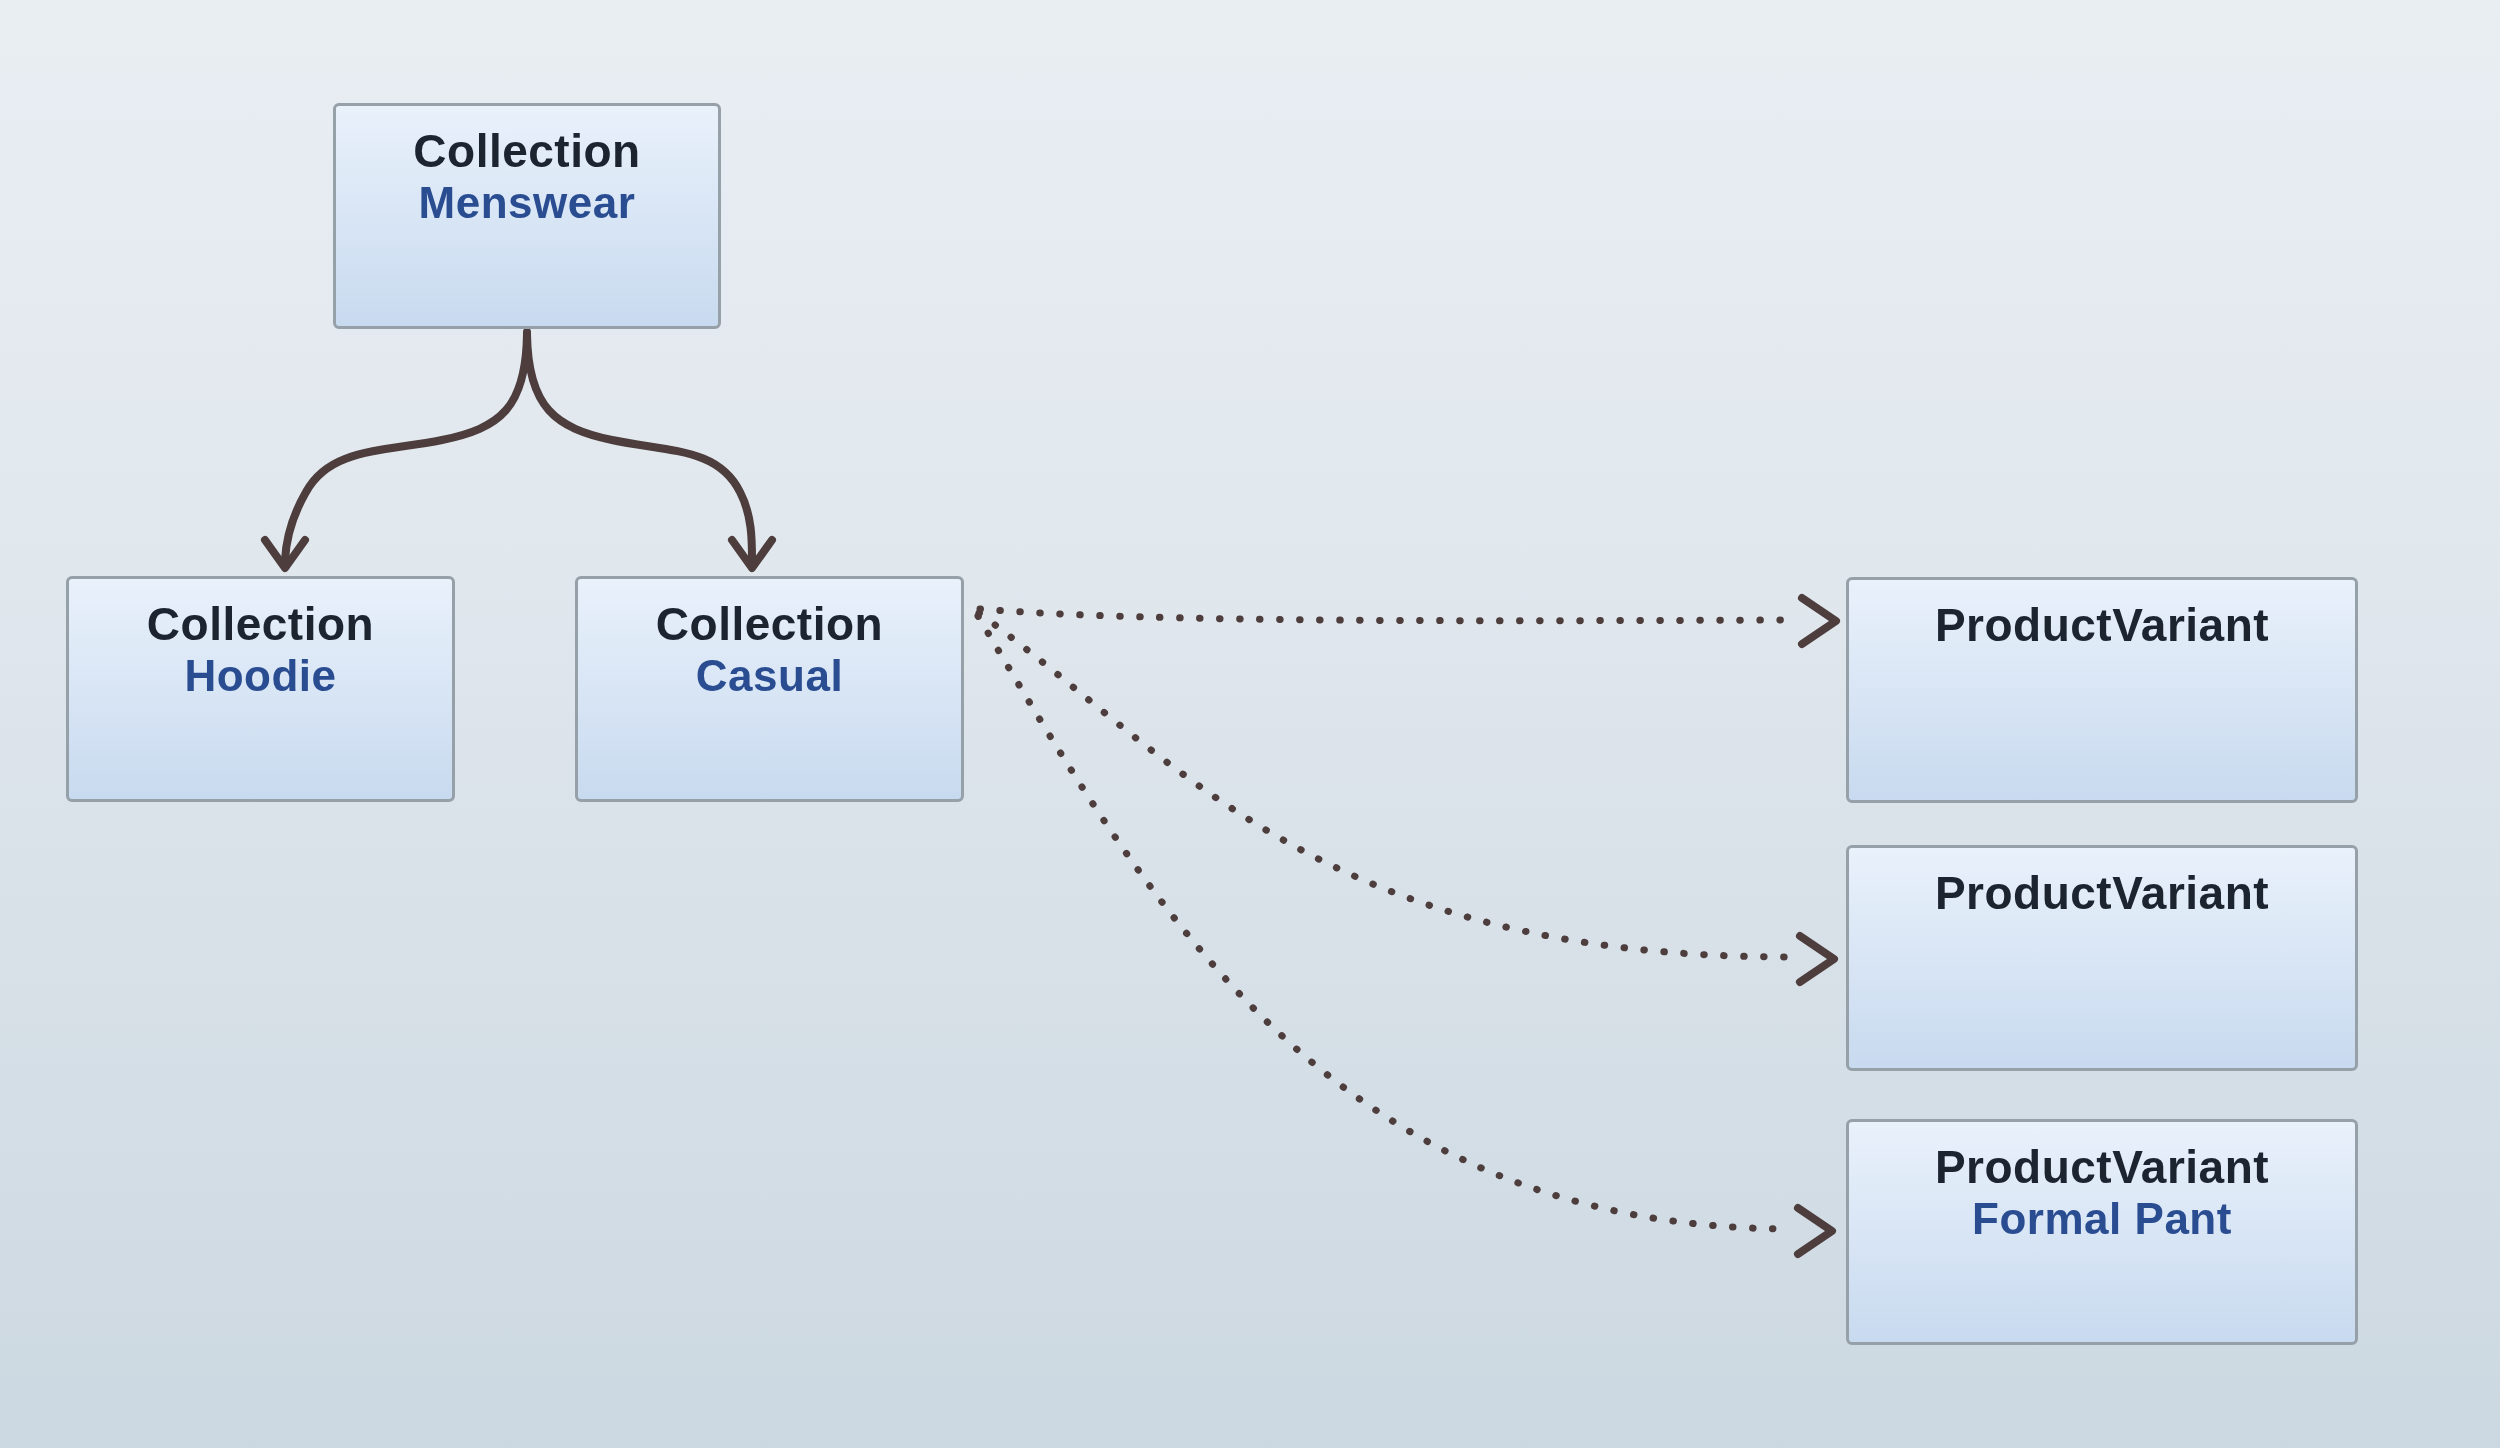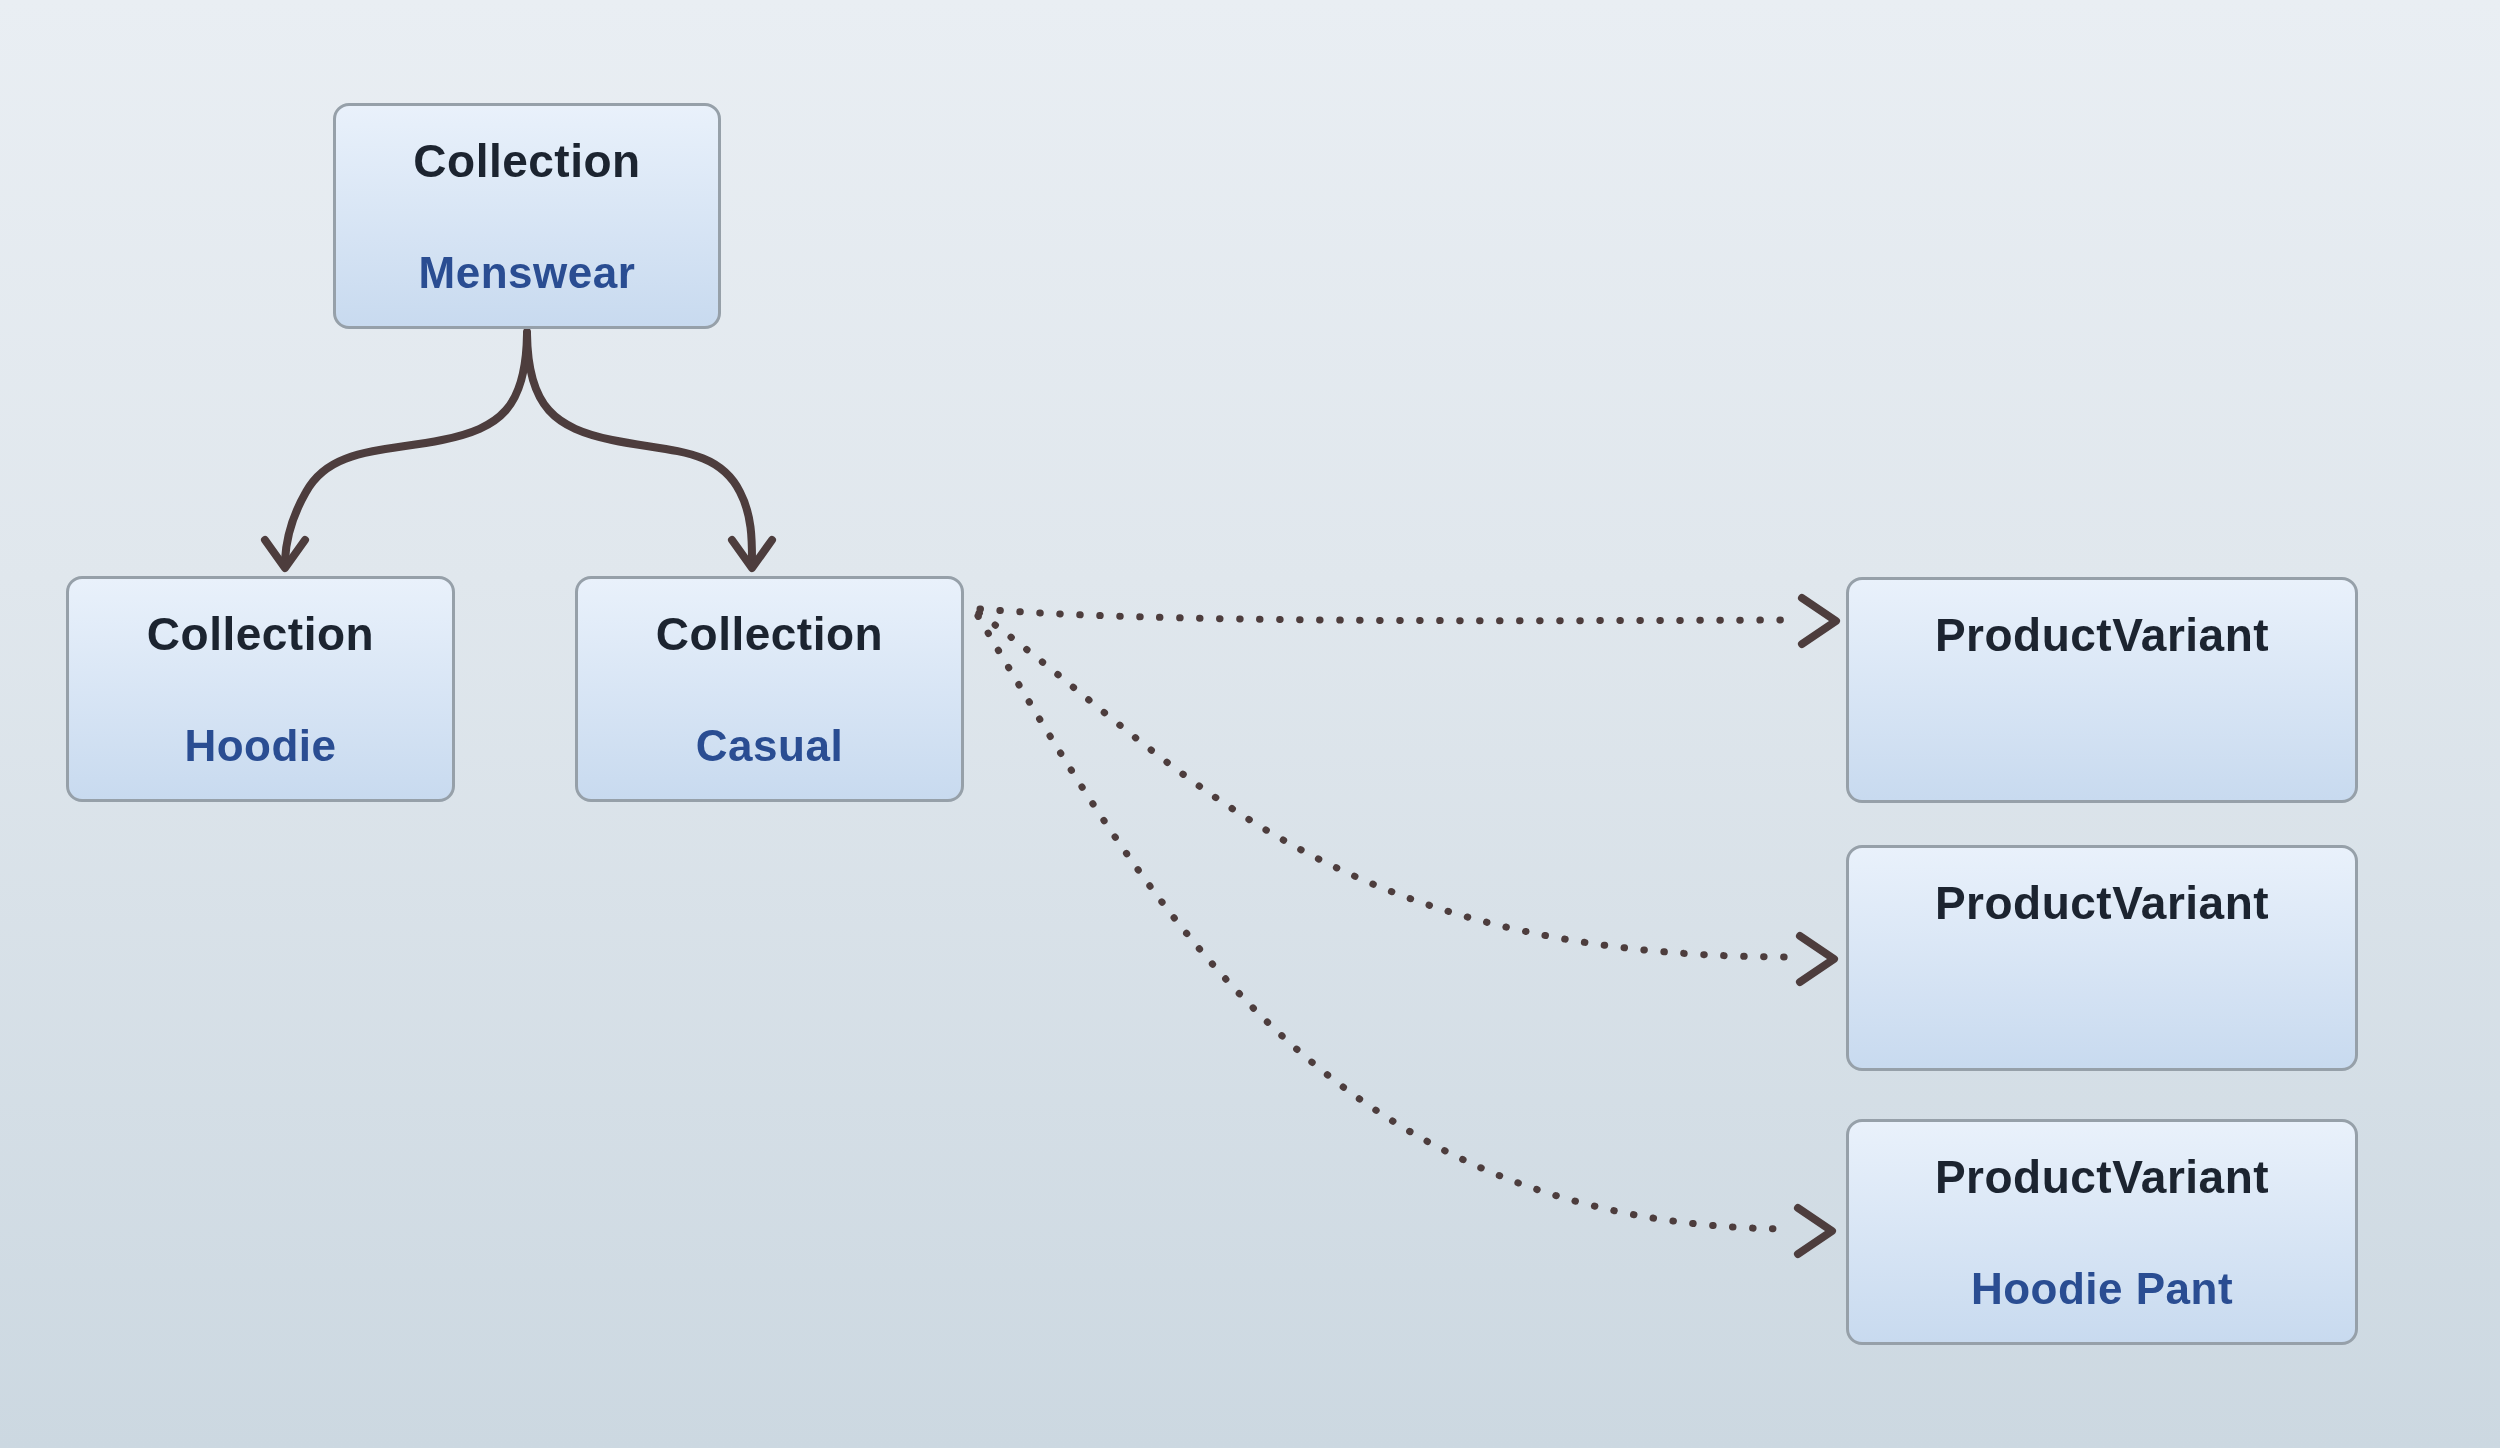--- a/index.html
+++ b/index.html
@@ -12,25 +12,25 @@
     background:linear-gradient(180deg,var(--bg-top) 0%,#e0e7ed 40%,var(--bg-bottom) 100%);
   }
   .edges{position:absolute;left:0;top:0;width:2500px;height:1448px;}
   .edge-solid{fill:none;stroke:var(--arrow-color);stroke-width:8;stroke-linecap:round;}
   .edge-dotted{fill:none;stroke:var(--arrow-color);stroke-width:7;
     stroke-linecap:round;stroke-dasharray:0.5 19.5;}
   .arrowhead{fill:none;stroke:var(--arrow-color);stroke-width:8;
     stroke-linecap:round;stroke-linejoin:round;}
   .node{
     position:absolute;box-sizing:border-box;
-    display:flex;flex-direction:column;justify-content:space-between;align-items:center;
-    padding:28px 10px;
+    display:flex;flex-direction:column;justify-content:flex-start;align-items:center;
+    padding:18px 10px;
     background:linear-gradient(180deg,var(--node-fill-top) 0%,var(--node-fill-bottom) 100%);
     border:3px solid var(--node-border);
-    border-radius:16px;
+    border-radius:6px;
   }
   .node-type{
     color:var(--node-type-color);font-size:46px;font-weight:bold;
     white-space:nowrap;letter-spacing:0.5px;
   }
   .node-name{
     color:var(--node-name-color);font-size:44px;font-weight:bold;
     white-space:nowrap;letter-spacing:0.5px;
   }
   .n-menswear{left:333px;top:103px;width:388px;height:226px;}
@@ -92,16 +92,16 @@
   <div class="node n-hoodie">
     <span class="node-type">ProductVariant</span>
   </div>
 
   <div class="node n-tshirt">
     <span class="node-type">ProductVariant</span>
   </div>
 
   <div class="node n-jogger">
     <span class="node-type">ProductVariant</span>
-    <span class="node-name">Hoodie Pant</span>
+    <span class="node-name">Formal Pant</span>
   </div>
 
 </div>
 
 </body></html>

